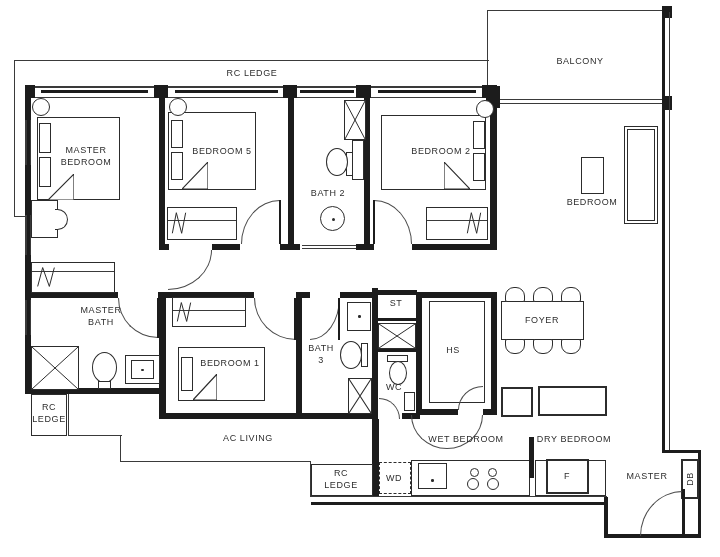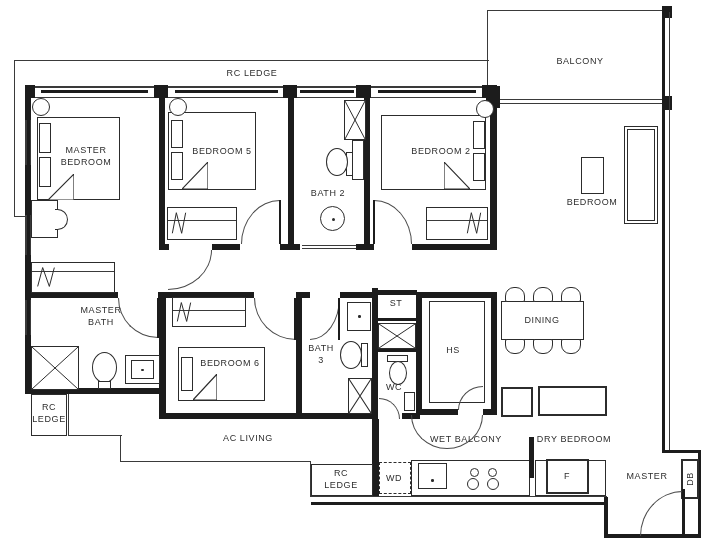--- a/index.html
+++ b/index.html
@@ -279,31 +279,31 @@
   <div class="lbl" style="left:252px;top:74px">RC LEDGE</div>
   <div class="lbl" style="left:580px;top:62px">BALCONY</div>
   <div class="lbl" style="left:86px;top:157px">MASTER
 BEDROOM</div>
   <div class="lbl" style="left:222px;top:152px">BEDROOM 5</div>
   <div class="lbl" style="left:328px;top:194px">BATH 2</div>
   <div class="lbl" style="left:441px;top:152px">BEDROOM 2</div>
   <div class="lbl" style="left:592px;top:203px">BEDROOM</div>
   <div class="lbl" style="left:101px;top:317px">MASTER
 BATH</div>
-  <div class="lbl" style="left:230px;top:364px">BEDROOM 6</div>
+  <div class="lbl" style="left:230px;top:364px">BEDROOM 1</div>
   <div class="lbl" style="left:321px;top:355px">BATH
 3</div>
   <div class="lbl" style="left:396px;top:304px">ST</div>
   <div class="lbl" style="left:394px;top:388px">WC</div>
   <div class="lbl" style="left:453px;top:351px">HS</div>
-  <div class="lbl" style="left:542px;top:321px">DINING</div>
+  <div class="lbl" style="left:542px;top:321px">FOYER</div>
   <div class="lbl" style="left:49px;top:414px">RC
 LEDGE</div>
   <div class="lbl" style="left:248px;top:439px">AC LIVING</div>
-  <div class="lbl" style="left:466px;top:440px">WET BALCONY</div>
+  <div class="lbl" style="left:466px;top:440px">WET BEDROOM</div>
   <div class="lbl" style="left:574px;top:440px">DRY BEDROOM</div>
   <div class="lbl" style="left:341px;top:480px">RC
 LEDGE</div>
   <div class="lbl" style="left:394px;top:479px">WD</div>
   <div class="lbl" style="left:567px;top:477px">F</div>
   <div class="lbl" style="left:647px;top:477px">MASTER</div>
   <div class="lblv" style="left:690px;top:479px">DB</div>
 
 </div>
 

